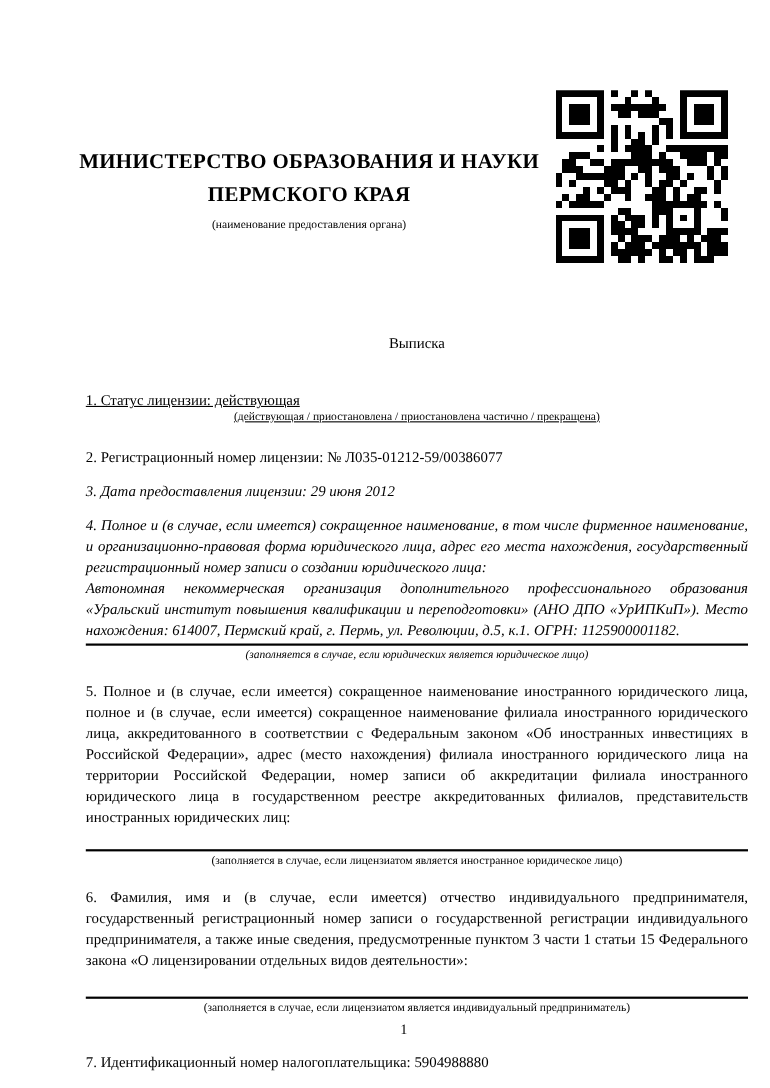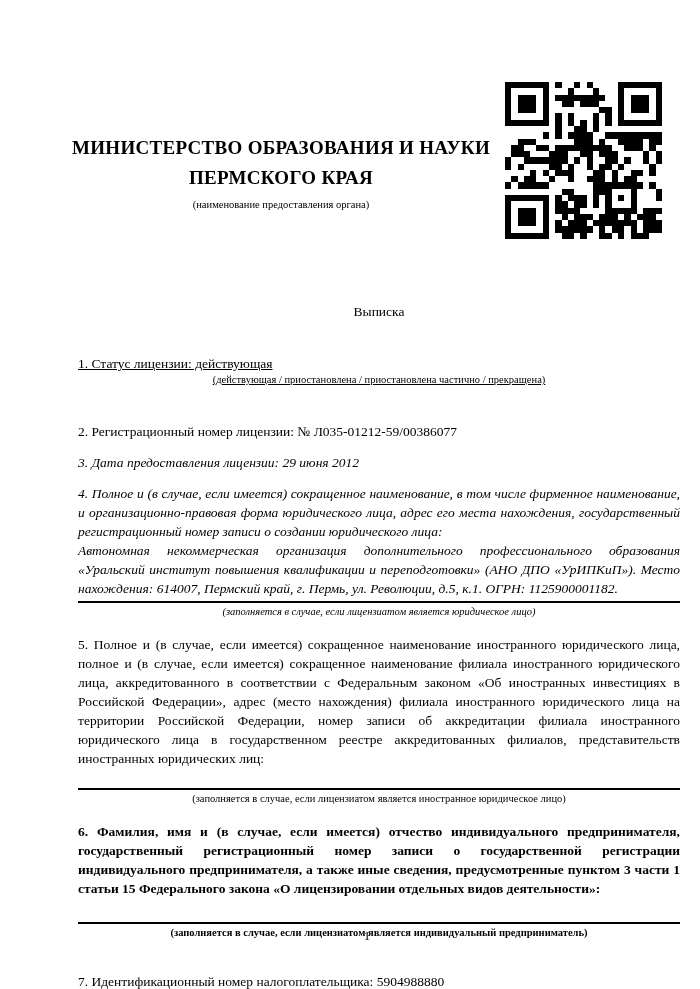--- a/index.html
+++ b/index.html
@@ -94,42 +94,42 @@
 
     <div class="doc-title">
       <div>Выписка</div>
     </div>
 
     <div class="field" style="margin-top:33px;text-decoration:underline;">
       <div>1. Статус лицензии: действующая</div>
       <div class="caption status-caption">(действующая / приостановлена / приостановлена частично / прекращена)</div>
     </div>
 
-    <div class="field" style="margin-top:35px;">
+    <div class="field" style="margin-top:19px;">
       <div>2. Регистрационный номер лицензии: № Л035-01212-59/00386077</div>
     </div>
 
     <div class="field tight">
       <div>3. Дата предоставления лицензии: 29 июня 2012</div>
     </div>
 
     <div class="field tight">
       <div class="para">4. Полное и (в случае, если имеется) сокращенное наименование, в том числе фирменное наименование, и организационно-правовая форма юридического лица, адрес его места нахождения, государственный регистрационный номер записи о создании юридического лица:</div>
       <div class="para">Автономная некоммерческая организация дополнительного профессионального образования «Уральский институт повышения квалификации и переподготовки» (АНО ДПО «УрИПКиП»). Место нахождения: 614007, Пермский край, г. Пермь, ул. Революции, д.5, к.1. ОГРН: 1125900001182.</div>
       <div class="rule"></div>
-      <div class="caption">(заполняется в случае, если лицензиатом является юридическое лицо)</div>
+      <div class="caption">(заполняется в случае, если юридических является юридическое лицо)</div>
     </div>
 
     <div class="field" style="margin-top:16px;">
       <div class="para">5. Полное и (в случае, если имеется) сокращенное наименование иностранного юридического лица, полное и (в случае, если имеется) сокращенное наименование филиала иностранного юридического лица, аккредитованного в соответствии с Федеральным законом «Об иностранных инвестициях в Российской Федерации», адрес (место нахождения) филиала иностранного юридического лица на территории Российской Федерации, номер записи об аккредитации филиала иностранного юридического лица в государственном реестре аккредитованных филиалов, представительств иностранных юридических лиц:</div>
       <div class="rule gap20"></div>
       <div class="caption">(заполняется в случае, если лицензиатом является иностранное юридическое лицо)</div>
     </div>
 
-    <div class="field" style="margin-top:16px;font-weight:bold;">
+    <div class="field" style="margin-top:16px;">
       <div class="para">6. Фамилия, имя и (в случае, если имеется) отчество индивидуального предпринимателя, государственный регистрационный номер записи о государственной регистрации индивидуального предпринимателя, а также иные сведения, предусмотренные пунктом 3 части 1 статьи 15 Федерального закона «О лицензировании отдельных видов деятельности»:</div>
       <div class="rule gap24"></div>
       <div class="caption">(заполняется в случае, если лицензиатом является индивидуальный предприниматель)</div>
     </div>
 
     <div class="field" style="margin-top:32px;">
       <div>7. Идентификационный номер налогоплательщика: 5904988880</div>
     </div>
 
   </div>

